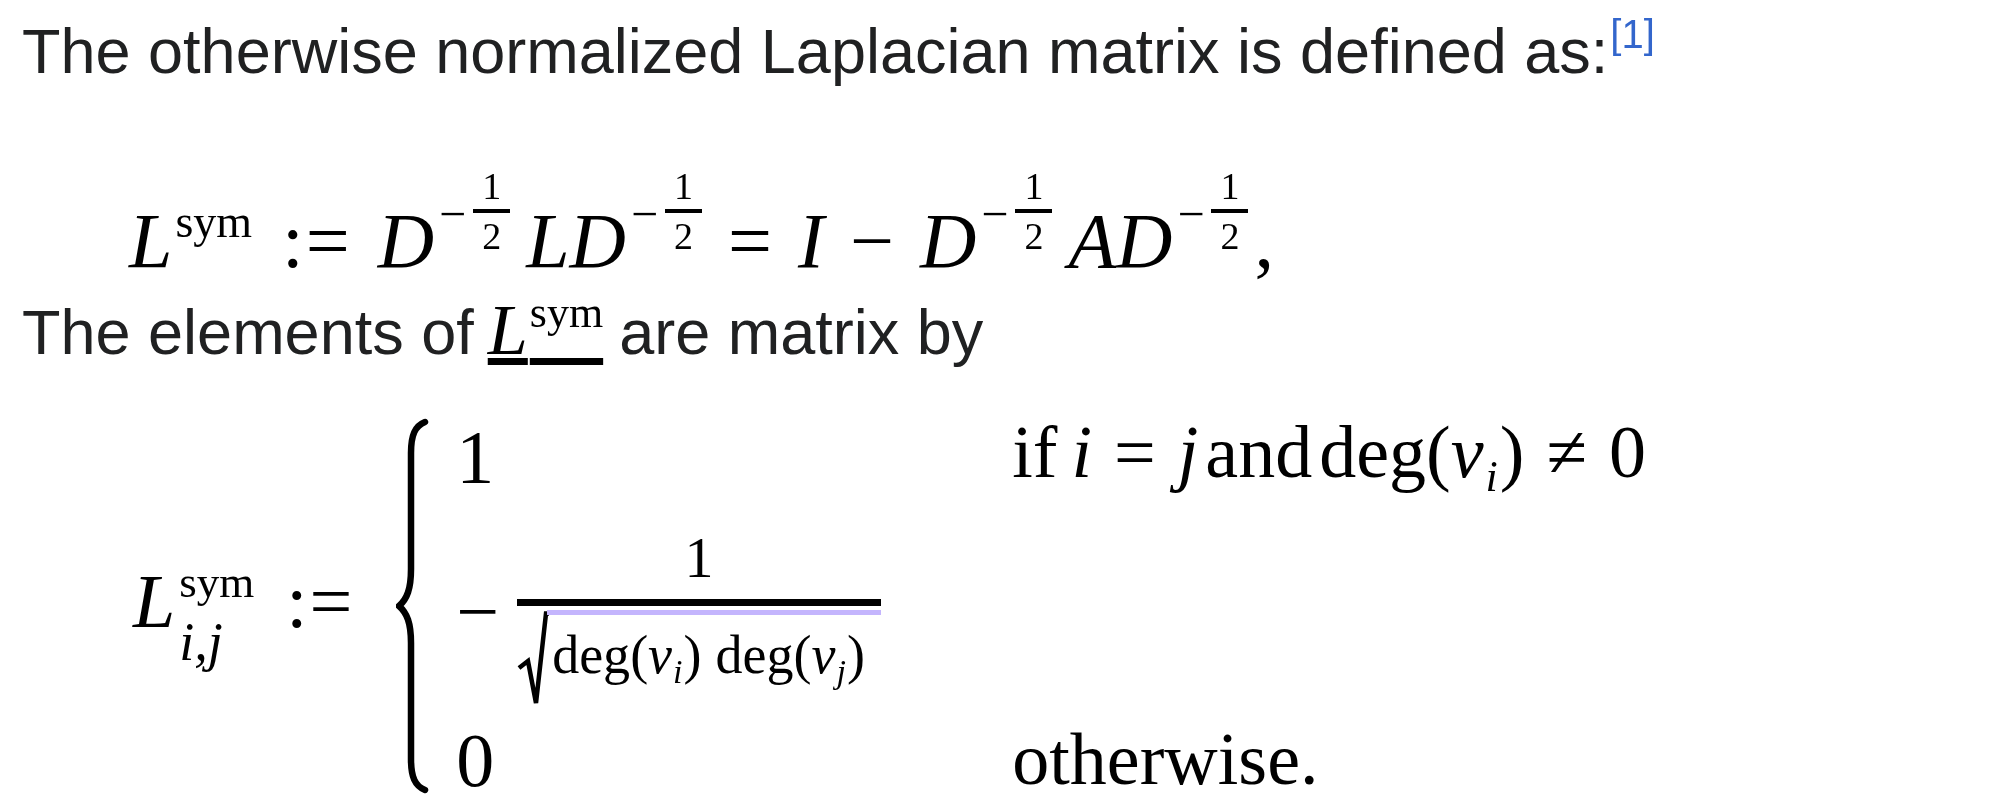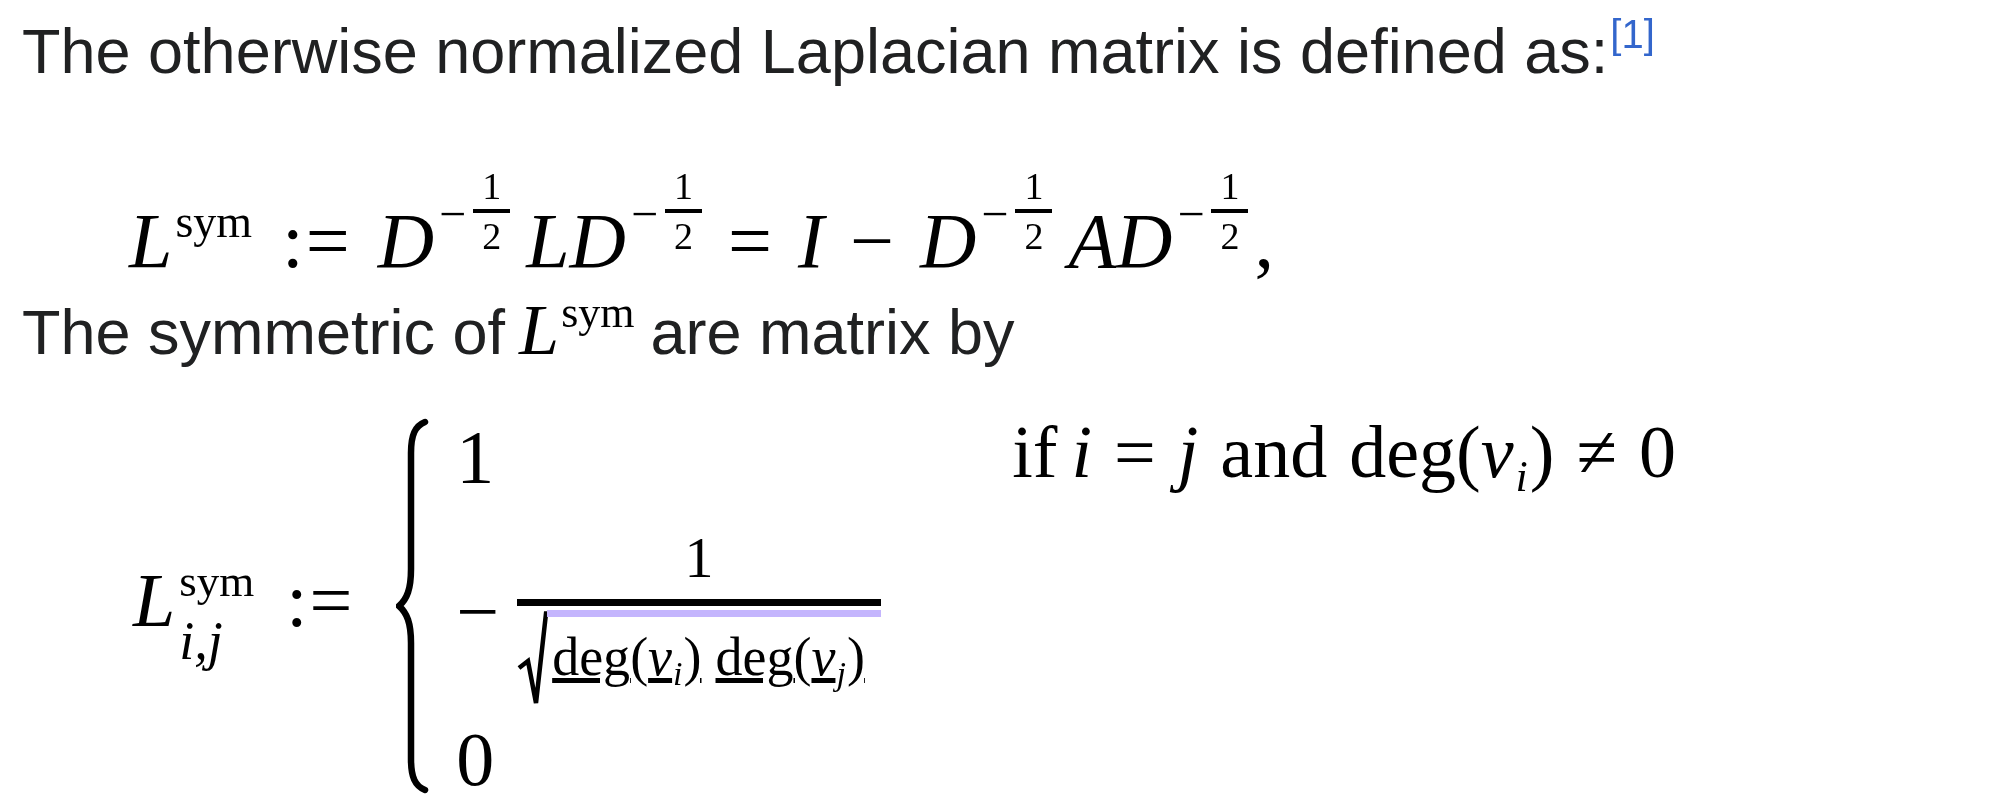--- a/index.html
+++ b/index.html
@@ -25,48 +25,48 @@
   .exp { display:inline-flex; align-items:center; vertical-align:40px; margin-left:5px; line-height:1; }
   .exp-minus { font-size:48px; position:relative; top:3px; }
   .sfrac { display:inline-flex; flex-direction:column; align-items:center; margin-left:7px; }
   .sfn { font-size:38px; line-height:1; padding:0 9px 4px; border-bottom:4px solid #000; }
   .sfd { font-size:38px; line-height:1; padding-top:4px; }
   .op  { margin:0 26px; }
   .tsp { margin-left:16px; }
   .comma { margin-left:6px; }
 
   
-  .inline-math { font-size:72px; line-height:0; margin:0 16px 0 14px; }
+  .inline-math { font-size:72px; line-height:0; margin:0 16px 0 14px;text-decoration:underline; }
   .isup { font-size:44px; vertical-align:27px; margin-left:2px; }
 
   
   #eq2 { position:absolute; left:133px; top:414px; display:flex; align-items:center; }
   .lhs2 { font-size:76px; line-height:1; white-space:nowrap; position:relative; top:8px; }
   .supsub { display:inline-flex; flex-direction:column; align-items:flex-start; vertical-align:30px; margin-left:4px; line-height:1; }
   .ss-sup { font-size:45px; padding-bottom:10px; }
   .ss-sub { font-size:54px; }
   .assign2 { margin-left:32px; letter-spacing:2px; }
   .brace-svg { flex:0 0 auto; margin:0 26px 0 42px; }
   .cases { display:flex; flex-direction:column; gap:12px; }
   .crow { display:flex; align-items:center; }
   .cval { width:556px; display:flex; align-items:center; font-size:76px; line-height:1; }
   .ccond { font-size:74px; line-height:1.05; white-space:nowrap; }
   .msub { font-size:44px; font-style:italic; vertical-align:-14px; margin:0 2px; }
   .ml1 { margin-left:14px; }
-  .ml2 { margin-left:22px; }
+  .ml2 { margin-left:7px; }
   .relop { margin:0 22px; }
 
   
   .bfrac { display:inline-flex; flex-direction:column; margin-left:18px; }
   .bfn { align-self:stretch; display:flex; align-items:flex-end; justify-content:center;
          height:94px; padding-bottom:12px; border-bottom:7px solid #000; font-size:58px; line-height:1; }
   .bfd { height:103px; display:flex; align-items:flex-start; padding-top:4px; }
   .sqrt { display:flex; align-items:stretch; }
   .rad-svg { width:32px; margin-right:-2px; flex:0 0 auto; }
-  .sqrt-body { border-top:7px solid #c4b5fd; padding:9px 16px 0 5px; font-size:54px; line-height:1.15; white-space:nowrap;text-decoration:underline; }
+  .sqrt-body { border-top:5px solid #c4b5fd; padding:9px 16px 0 5px; font-size:54px; line-height:1.15; white-space:nowrap; }
   .sqrt-body .msub { font-size:34px; vertical-align:-10px; margin:0 1px; }
   .dsp { margin-left:14px; }
 </style>
 </head>
 <body>
 
 <p class="para" id="p1"><span>The otherwise normalized Laplacian matrix is defined as:</span><sup class="ref-sup"><a class="ref-link" href="#">[1]</a></sup></p>
 
 <div class="math" id="eq1"><span class="mi">L</span><span class="msup1 mrm">sym</span><span class="assign mrm">:=</span><span class="mi">D</span><span class="exp">
       <span class="exp-minus">−</span>
@@ -87,21 +87,21 @@
         <span class="sfd">2</span>
       </span>
     </span><span class="mi tsp">A</span><span class="mi">D</span><span class="exp">
       <span class="exp-minus">−</span>
       <span class="sfrac">
         <span class="sfn">1</span>
         <span class="sfd">2</span>
       </span>
     </span><span class="comma mrm">,</span></div>
 
-<p class="para" id="p2"><span>The symmetric of</span><span class="inline-math"><span class="mi">L</span><span class="isup mrm">sym</span></span><span>are matrix by</span></p>
+<p class="para" id="p2"><span>The elements of</span><span class="inline-math"><span class="mi">L</span><span class="isup mrm">sym</span></span><span>are matrix by</span></p>
 
 <div class="math" id="eq2">
 
   <div class="lhs2"><span class="mi">L</span><span class="supsub">
         <span class="ss-sup mrm">sym</span>
         <span class="ss-sub mi">i,j</span>
       </span><span class="assign2 mrm">:=</span></div>
 
   <svg class="brace-svg" width="34" height="378" viewBox="0 0 34 378">
     <path d="M29 5 C19 9 15 18 15 36 L15 152 C15 172 11 182 3 189 C11 196 15 206 15 226 L15 342 C15 360 19 369 29 373" fill="none" stroke="#000" stroke-width="6.5" stroke-linecap="round"></path>
@@ -132,16 +132,17 @@
             </span>
           </span>
         </span>
       </div>
     </div>
 
     <div class="crow">
       <div class="cval">
           <span class="mrm">0</span>
         </div>
+      <div class="ccond"><span class="mrm">otherwise.</span></div>
     </div>
 
   </div>
 </div>
 
 </body></html>

